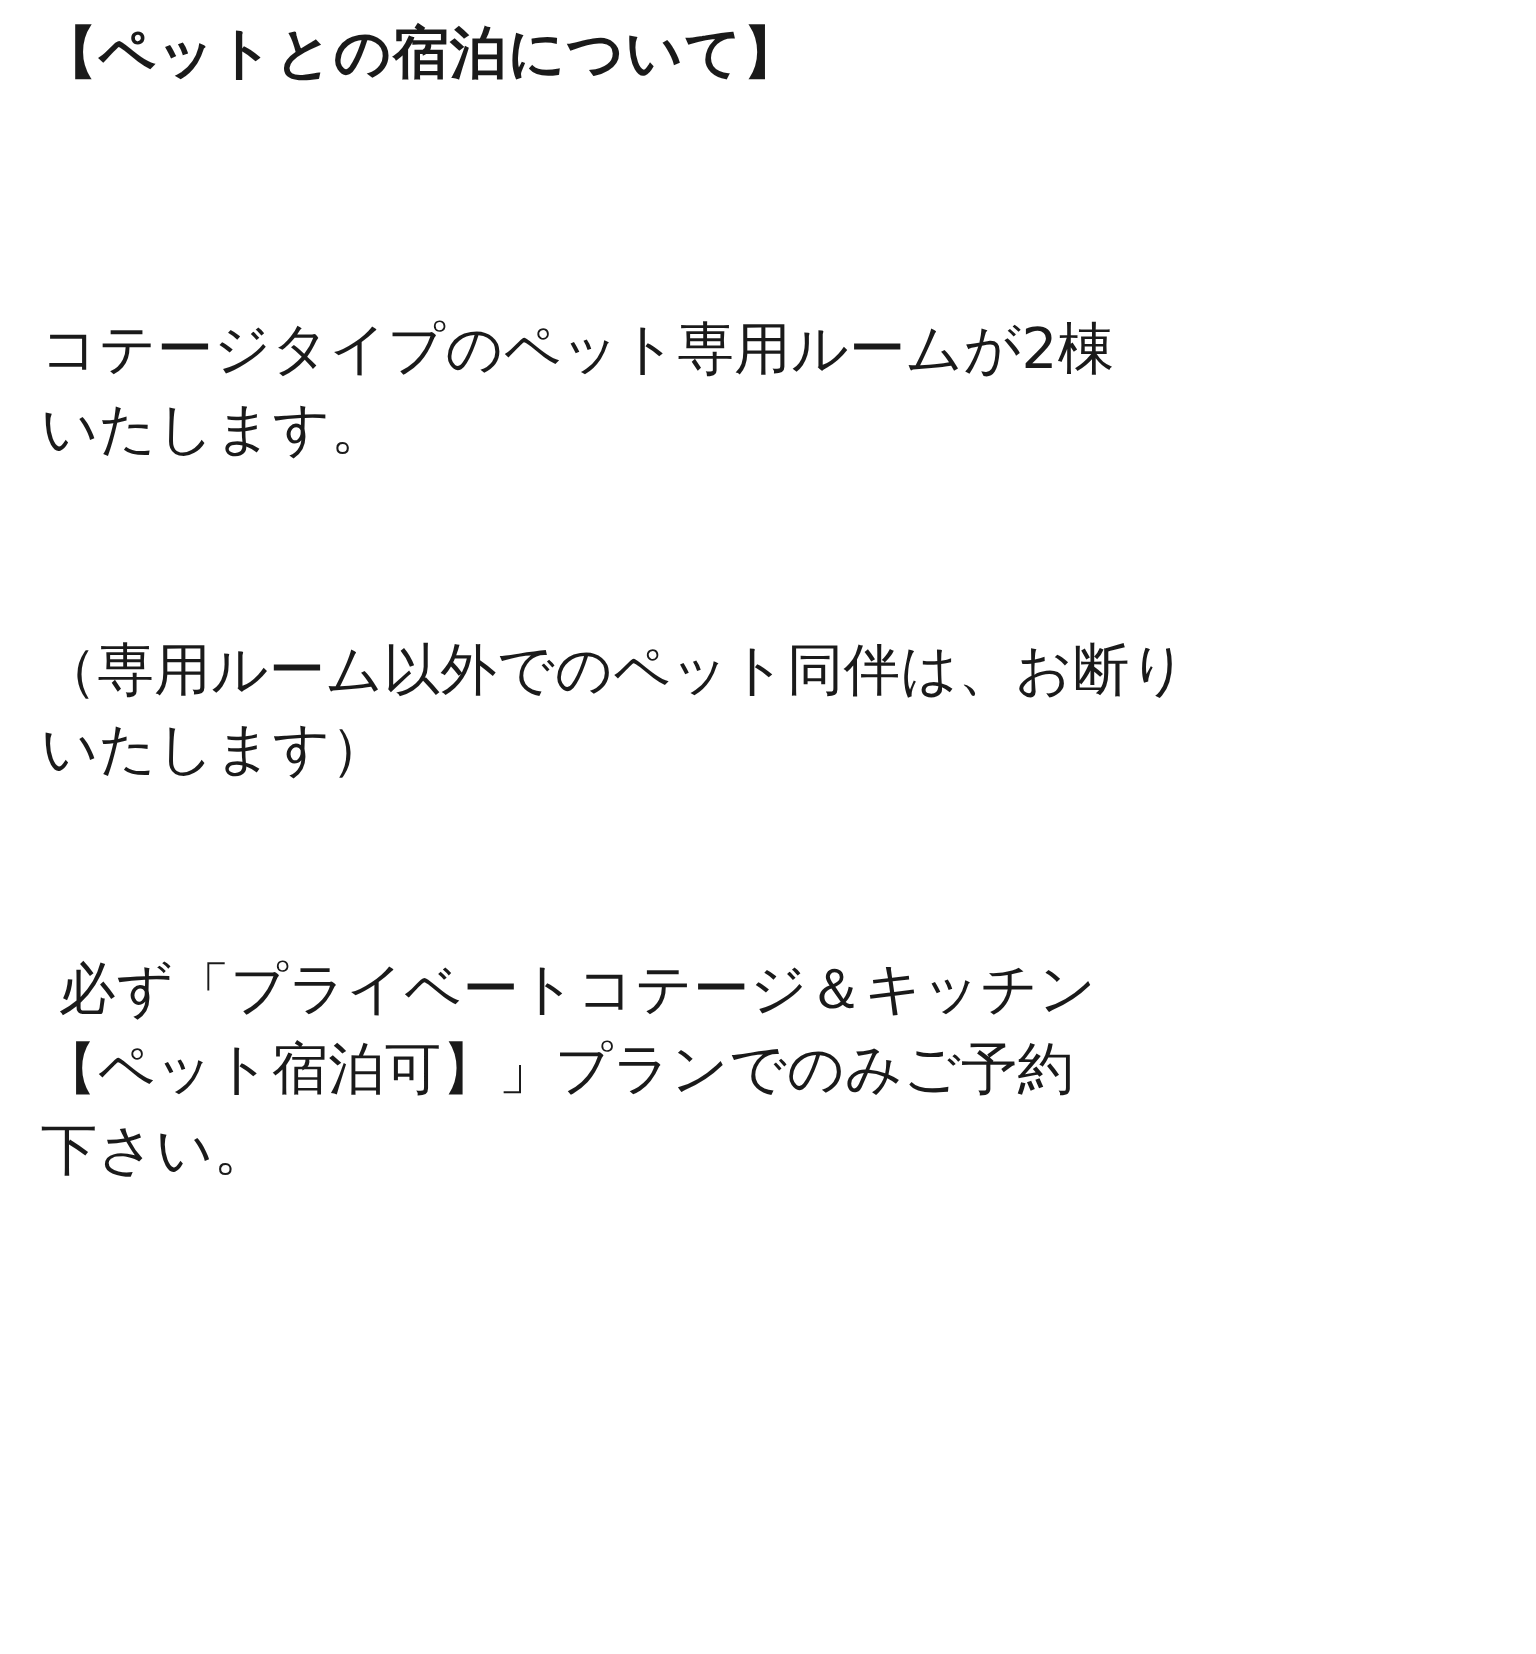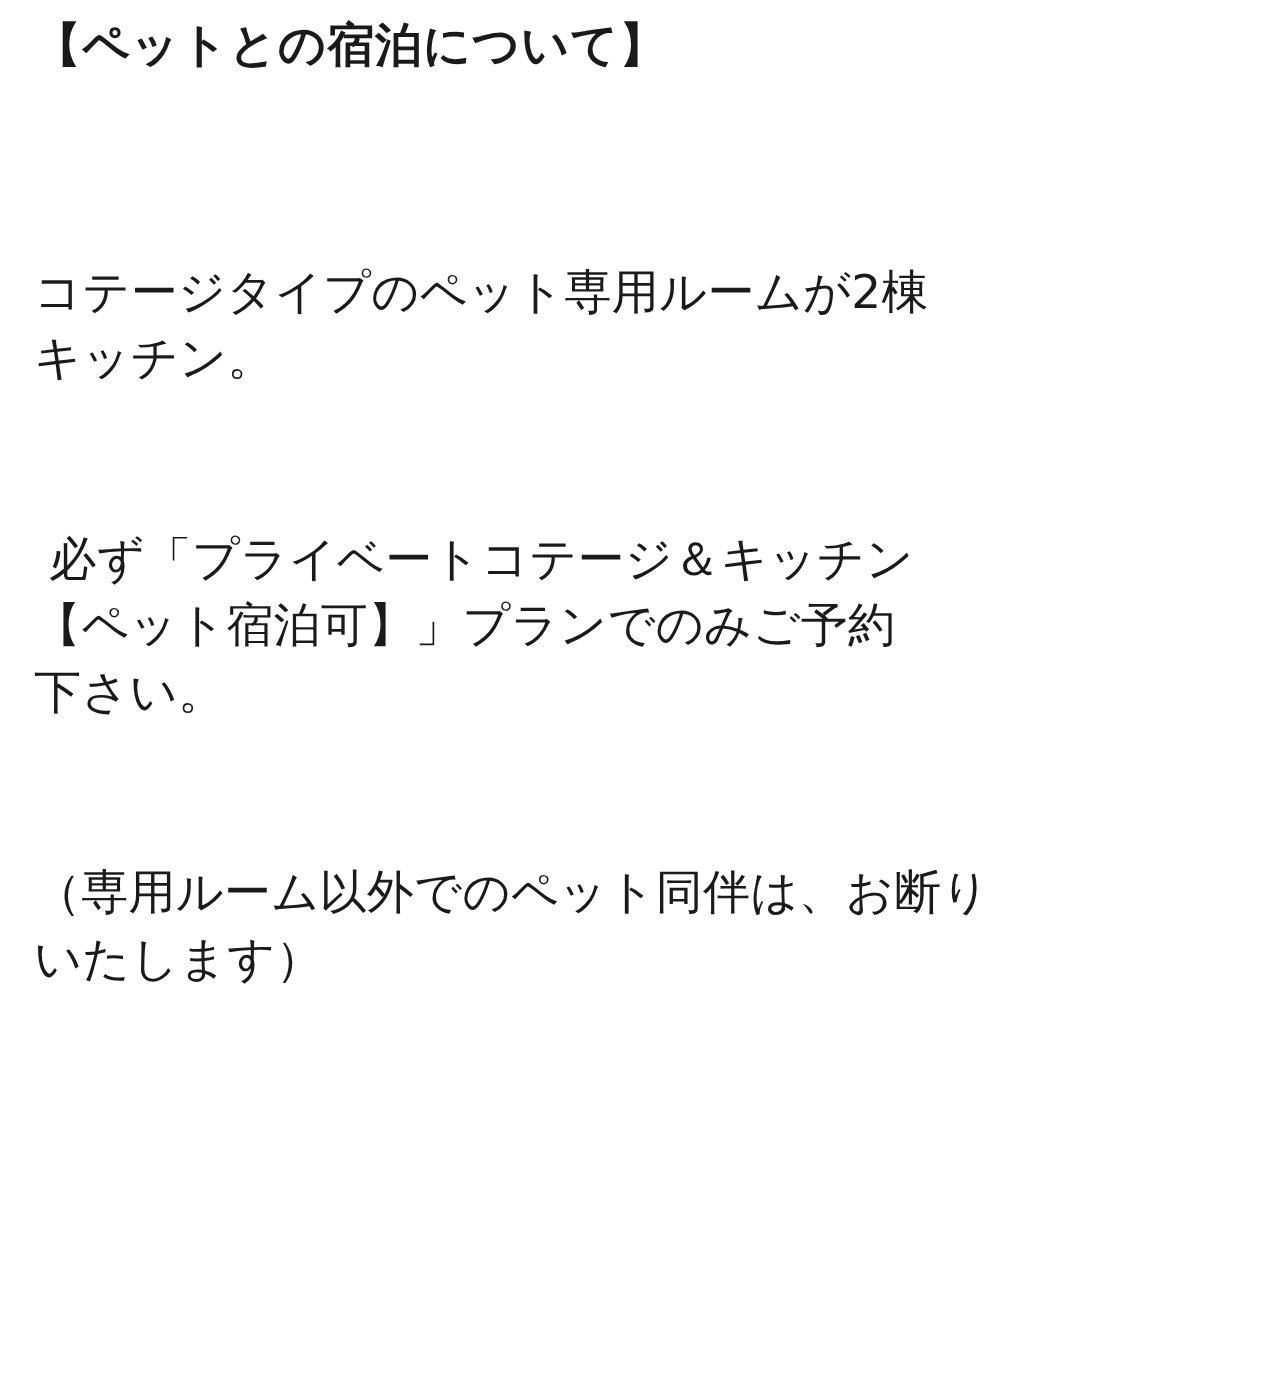--- a/index.html
+++ b/index.html
@@ -42,24 +42,24 @@
 </style>
 </head>
 <body>
 
 <div class="page">
 
   <h1 class="doc-title">【ペットとの宿泊について】</h1>
 
   <div class="body-block">
     <p class="para">コテージタイプのペット専用ルームが2棟
-キッチン。</p>
+いたします。</p>
+    <p class="para">（専用ルーム以外でのペット同伴は、お断り
+いたします）</p>
     <p class="para"> 必ず「プライベートコテージ＆キッチン
 【ペット宿泊可】」プランでのみご予約
 下さい。</p>
-    <p class="para">（専用ルーム以外でのペット同伴は、お断り
-いたします）</p>
     
     
     
   </div>
 
 </div>
 
 </body></html>

